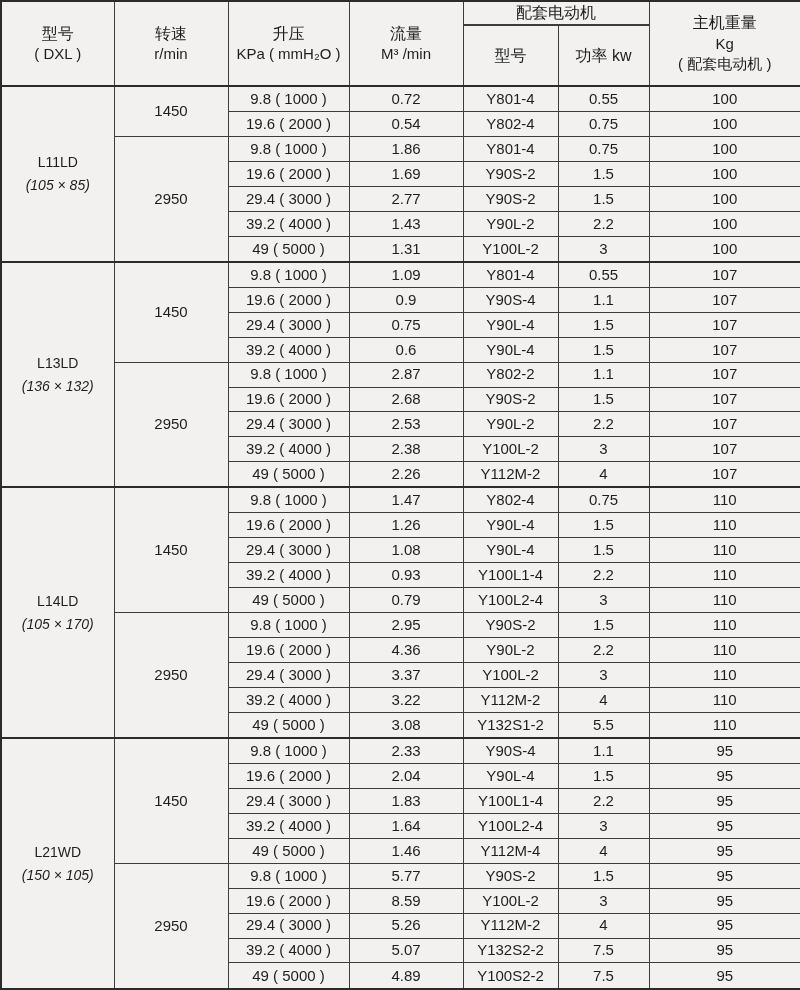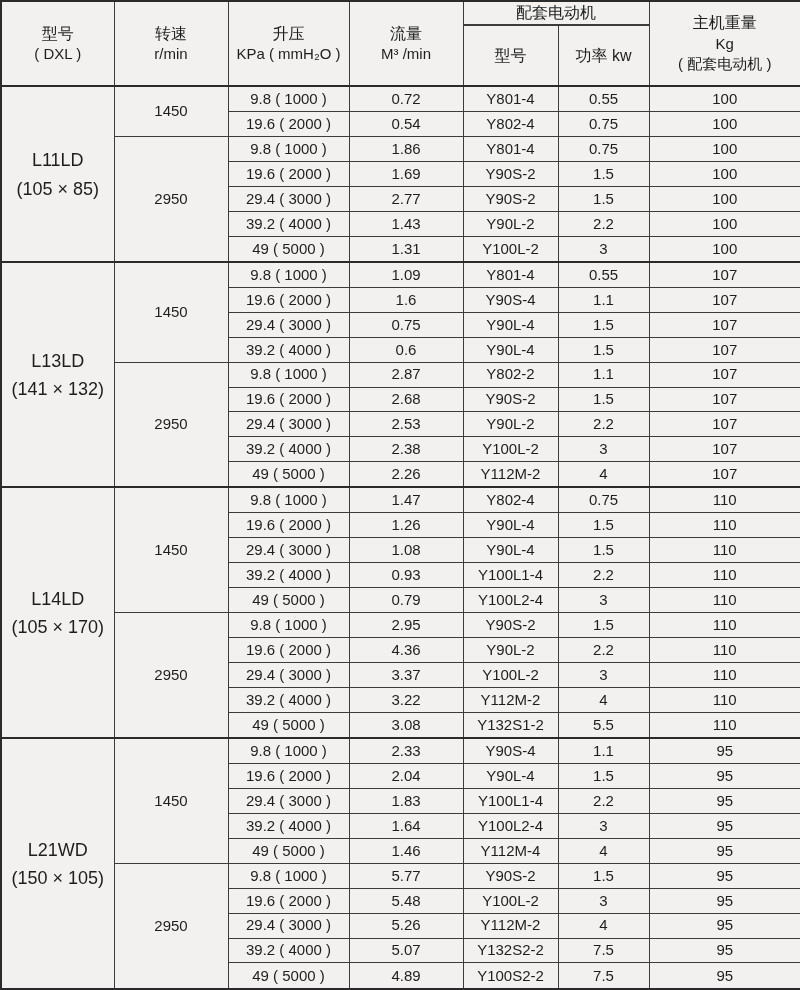--- a/index.html
+++ b/index.html
@@ -35,22 +35,22 @@
   .spec thead tr.hdr-bottom { height: 61px; }
   .spec thead th { font-size: 16px; }
   .spec thead th .sub { font-size: 15px; }
   .spec thead tr.hdr-top th, 
   .spec thead th[rowspan] {
     border-bottom-width: 2px;
   }
   .spec thead th[rowspan] { border-bottom: 2px solid #2b2b2b; }
   .spec thead tr.hdr-bottom th { border-bottom: 2px solid #2b2b2b; }
   tr.block-start td { border-top: 2px solid #2b2b2b; }
-  td.model-cell .model-name { font-size: 18px; line-height: 1.7; }
-  td.model-cell .model-dims { font-size: 18px; line-height: 1.5; }
+  td.model-cell .model-name { font-size: 14px; line-height: 1.7; }
+  td.model-cell .model-dims { font-size: 14px; line-height: 1.5; font-style: italic; }
 </style>
 </head>
 <body>
 
 <table class="spec">
   <colgroup>
     <col style="width:113px">
     <col style="width:114px">
     <col style="width:121px">
     <col style="width:114px">
@@ -140,32 +140,32 @@
       <tr>
         <td>49 ( 5000 )</td>
         <td>1.31</td>
         <td>Y100L-2</td>
         <td>3</td>
         <td>100</td>
       </tr>
       <tr class="block-start">
         <td rowspan="9" class="model-cell">
           <div class="model-name">L13LD</div>
-          <div class="model-dims">(141 × 132)</div>
+          <div class="model-dims">(136 × 132)</div>
         </td>
         <td rowspan="4">1450</td>
         <td>9.8 ( 1000 )</td>
         <td>1.09</td>
         <td>Y801-4</td>
         <td>0.55</td>
         <td>107</td>
       </tr>
       <tr>
         <td>19.6 ( 2000 )</td>
-        <td>1.6</td>
+        <td>0.9</td>
         <td>Y90S-4</td>
         <td>1.1</td>
         <td>107</td>
       </tr>
       <tr>
         <td>29.4 ( 3000 )</td>
         <td>0.75</td>
         <td>Y90L-4</td>
         <td>1.5</td>
         <td>107</td>
@@ -332,21 +332,21 @@
       <tr>
         <td rowspan="5">2950</td>
         <td>9.8 ( 1000 )</td>
         <td>5.77</td>
         <td>Y90S-2</td>
         <td>1.5</td>
         <td>95</td>
       </tr>
       <tr>
         <td>19.6 ( 2000 )</td>
-        <td>5.48</td>
+        <td>8.59</td>
         <td>Y100L-2</td>
         <td>3</td>
         <td>95</td>
       </tr>
       <tr>
         <td>29.4 ( 3000 )</td>
         <td>5.26</td>
         <td>Y112M-2</td>
         <td>4</td>
         <td>95</td>

